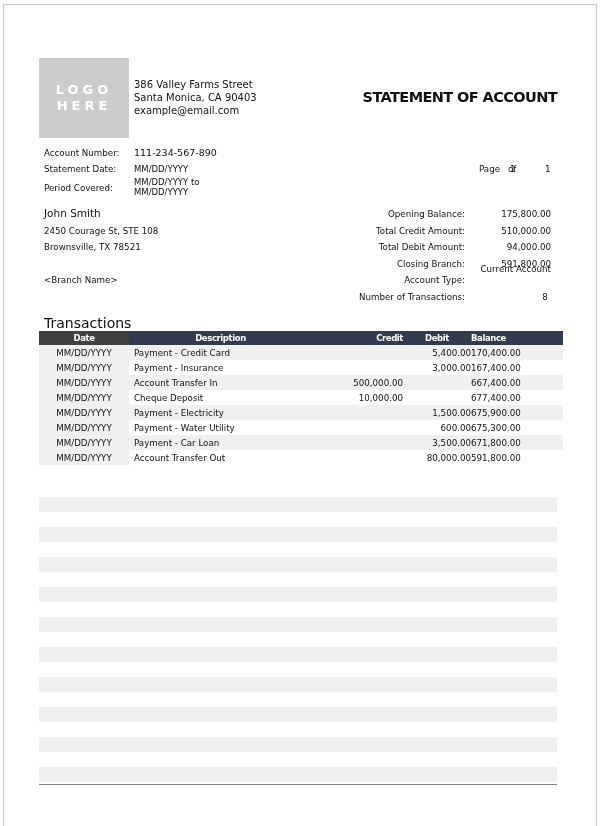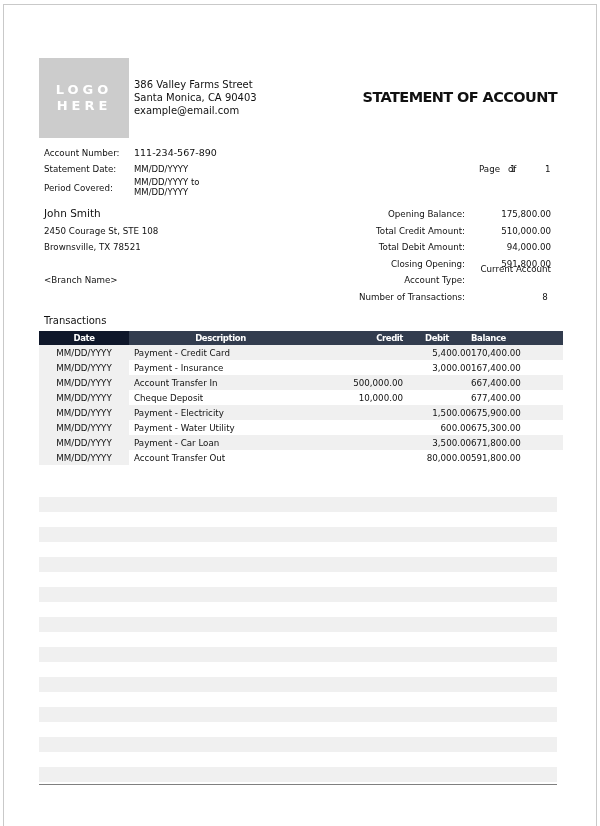--- a/index.html
+++ b/index.html
@@ -14,21 +14,21 @@
           font-family:"DejaVu Sans", sans-serif; }
   .addr { left:134px; top:79px; font-size:10px; line-height:12.5px; }
   .title { left:330px; top:89px; width:227px; text-align:right; font-weight:bold; font-size:14.5px;
            letter-spacing:-0.6px; font-family:"DejaVu Sans", sans-serif; }
   .lbl { font-size:8.7px; }
   .val { font-size:9px; }
   .small { font-size:8.5px; line-height:10px; }
   .name { left:44px; top:207px; font-size:10.5px; }
   .summary-row { position:absolute; right:135px; font-size:8.7px; text-align:center; }
   .summary-val { position:absolute; right:49px; font-size:8.7px; text-align:right; }
-  .section { left:44px; top:315px; font-size:10px; }
+  .section { left:44px; top:315px; font-size:14px; }
   table.tx { position:absolute; left:39px; top:331px; width:518px; border-collapse:collapse;
              font-size:8.7px; table-layout:fixed; }
   table.tx th { background:#323c4e; color:#fff; font-weight:bold; height:14px; padding:0;
                 font-size:8.5px; letter-spacing:-0.4px; }
   table.tx td { height:15px; padding:0; }
   .c-date { width:90px; text-align:center; background:#f0f0f0; }
   .c-desc { width:183px; text-align:left; padding-left:5px !important; }
   .c-credit { width:91px; text-align:right; padding-right:0 !important; }
   .c-debit { width:68px; text-align:right; }
   .c-bal { width:86px; text-align:left; padding-right:6px !important; }
@@ -77,33 +77,33 @@
 <div class="abs lbl" style="left:44px;top:226px">2450 Courage St, STE 108</div>
 <div class="abs lbl" style="left:44px;top:242px">Brownsville, TX 78521</div>
 <div class="abs lbl" style="left:44px;top:275px">&lt;Branch Name&gt;</div>
 
 <div class="summary-row" style="top:209px">Opening Balance:</div>
 <div class="summary-val" style="top:209px">175,800.00</div>
 <div class="summary-row" style="top:226px">Total Credit Amount:</div>
 <div class="summary-val" style="top:226px">510,000.00</div>
 <div class="summary-row" style="top:242px">Total Debit Amount:</div>
 <div class="summary-val" style="top:242px">94,000.00</div>
-<div class="summary-row" style="top:259px">Closing Opening:</div>
+<div class="summary-row" style="top:259px">Closing Branch:</div>
 <div class="summary-val" style="top:259px">591,800.00</div>
 <div class="summary-row" style="top:275px">Account Type:</div>
 <div class="summary-val" style="top:264px">Current Account</div>
 <div class="summary-row" style="top:292px">Number of Transactions:</div>
 <div class="summary-val" style="top:292px;right:40px;width:30px;text-align:center">8</div>
 
 <div class="abs section">Transactions</div>
 
 <table class="tx">
   <thead>
     <tr>
-      <th class="c-date" style="background:#0f172a">Date</th>
+      <th class="c-date" style="background:#404040">Date</th>
       <th class="c-desc" style="text-align:center;padding-left:0 !important">Description</th>
       <th class="c-credit" style="text-align:right;padding-right:24px">Credit</th>
       <th class="c-debit" style="text-align:center">Debit</th>
       <th class="c-bal" style="">Balance</th>
     </tr>
   </thead>
   <tbody id="tx-body">
       <tr class="grey">
         <td class="c-date">MM/DD/YYYY</td>
         <td class="c-desc">Payment - Credit Card</td>

